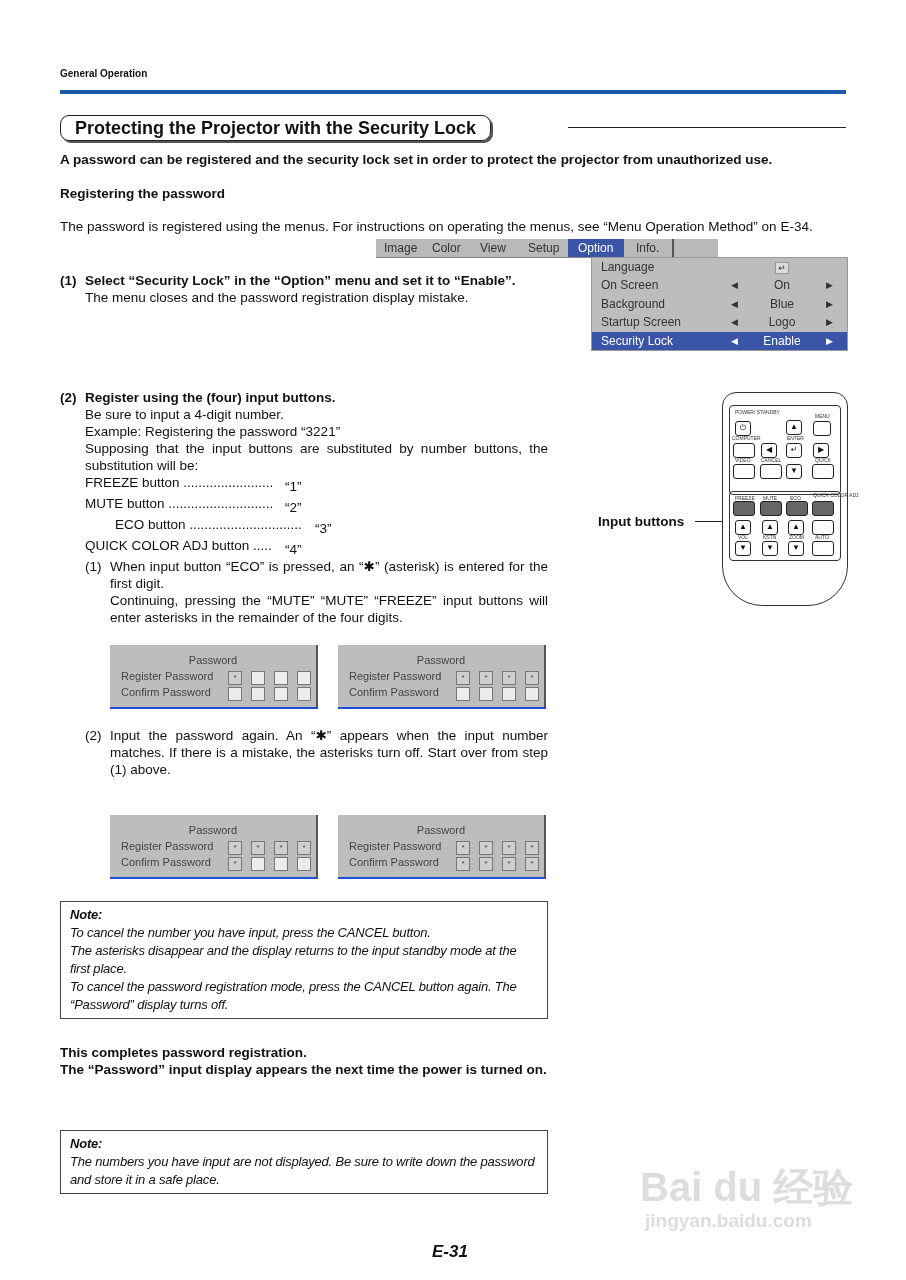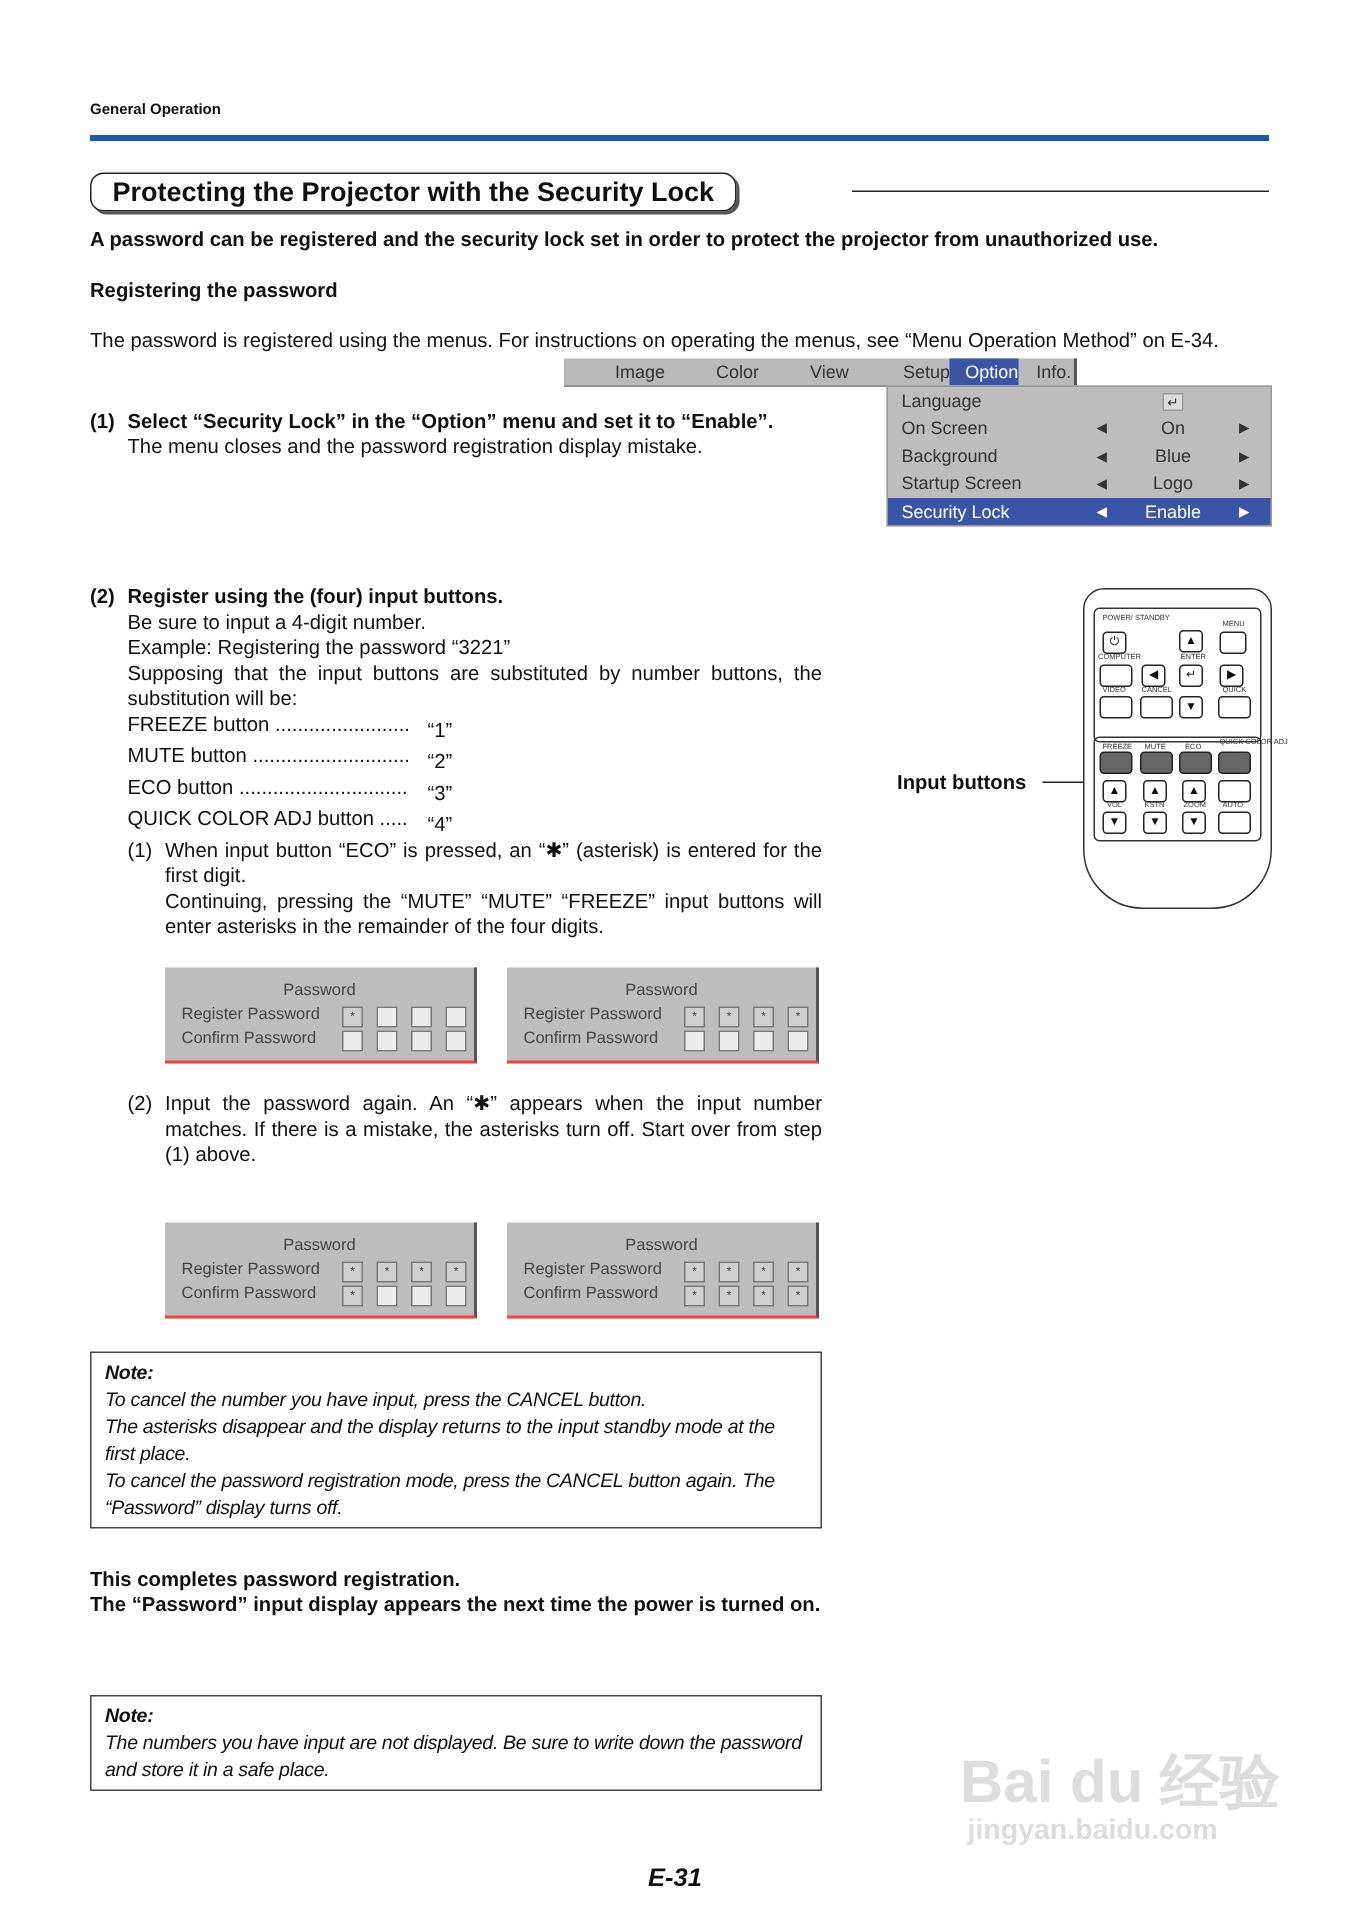--- a/index.html
+++ b/index.html
@@ -12,32 +12,32 @@
   .intro{left:60px;top:152px;font-size:13.5px;font-weight:bold;}
   .sub-head{left:60px;top:186px;font-size:13.5px;font-weight:bold;}
   .sub-body{left:60px;top:203px;font-size:13.5px;margin-top:16px;}
   .step{font-size:13.5px;line-height:17px;}
   .step .num{position:absolute;left:0;top:0;}
   .step .body{margin-left:25px;}
   .b{font-weight:bold;}
   .just{text-align:justify;}
   
   .osd-bar{left:376px;top:239px;width:342px;height:18px;background:#b9b9b9;border-bottom:1px solid #888;display:flex;font-size:12px;color:#333;}
-  .osd-bar .tab{padding:0 0 0 34px;line-height:18px;width:40px;}
+  .osd-bar .tab{padding:0 0 0 8px;line-height:18px;width:40px;}
   .osd-bar .tab.active{background:#3a54a8;color:#fff;}
   .osd-bar .tab.last{border-right:2px solid #555;}
   .osd-panel{left:591px;top:257px;width:255px;height:92px;background:#bdbdbd;border:1px solid #999;font-size:12px;color:#333;}
   .osd-row{height:18.4px;line-height:18.4px;position:relative;padding-left:9px;}
   .osd-row.sel{background:#3a54a8;color:#fff;}
   .osd-row .l{position:absolute;left:139px;font-size:9px;}
   .osd-row .v{position:absolute;left:150px;width:80px;text-align:center;}
   .osd-row .r{position:absolute;left:234px;font-size:9px;}
   .enter-glyph{display:inline-block;width:12px;height:10px;background:#ddd;border:1px solid #999;font-size:9px;line-height:10px;text-align:center;}
   
-  .pwd{width:206px;height:62px;background:#bdbdbd;border-right:2px solid #555;border-bottom:2px solid #ef4444;font-size:11px;color:#444;}
+  .pwd{width:206px;height:62px;background:#bdbdbd;border-right:2px solid #555;border-bottom:2px solid #1d4ed8;font-size:11px;color:#444;}
   .pwd .t{position:absolute;top:9px;left:0;width:206px;text-align:center;}
   .pwd .row{position:absolute;left:11px;}
   .pwd .row .lbl{display:inline-block;width:106px;}
   .pwd .box{position:absolute;width:12px;height:12px;border:1px solid #777;background:#ececec;font-size:8px;line-height:12px;text-align:center;}
   .pwd .box.f{background:#cfcfcf;}
   
   .note{border:1px solid #444;font-size:13px;font-style:italic;line-height:18px;padding:4px 9px;font-family:"Liberation Sans",sans-serif;letter-spacing:-0.2px;}
   .note .nt{font-weight:bold;}
   
   .remote{left:722px;top:392px;width:124px;height:212px;border:1.5px solid #333;border-radius:14px 14px 40px 40px;background:#fff;}
@@ -109,21 +109,21 @@
 
 <div class="abs step" style="left:60px;top:389px;width:488px;">
   <span class="num b">(2)</span>
   <div class="body">
     <div class="b">Register using the (four) input buttons.</div>
     <div>Be sure to input a 4-digit number.</div>
     <div>Example: Registering the password “3221”</div>
     <div class="just">Supposing that the input buttons are substituted by number buttons, the substitution will be:</div>
     <div><span style="display:inline-block;width:200px;overflow:hidden;white-space:nowrap;">FREEZE button ........................</span><span>“1”</span></div>
     <div><span style="display:inline-block;width:200px;overflow:hidden;white-space:nowrap;">MUTE button ............................</span><span>“2”</span></div>
-    <div><span style="display:inline-block;width:200px;overflow:hidden;white-space:nowrap;">ECO button ..............................</span><span>“3”</span></div>
+    <div><span style="display:inline-block;width:200px;overflow:hidden;white-space:nowrap;margin-left:30px;">ECO button ..............................</span><span>“3”</span></div>
     <div><span style="display:inline-block;width:200px;overflow:hidden;white-space:nowrap;">QUICK COLOR ADJ button .....</span><span>“4”</span></div>
   </div>
 </div>
 
 <div class="abs step" style="left:85px;top:558px;width:463px;">
   <span class="num">(1)</span>
   <div class="body just">
     <div>When input button “ECO” is pressed, an “✱” (asterisk) is entered for the first digit.</div>
     <div>Continuing, pressing the “MUTE” “MUTE” “FREEZE” input buttons will enter asterisks in the remainder of the four digits.</div>
   </div>

